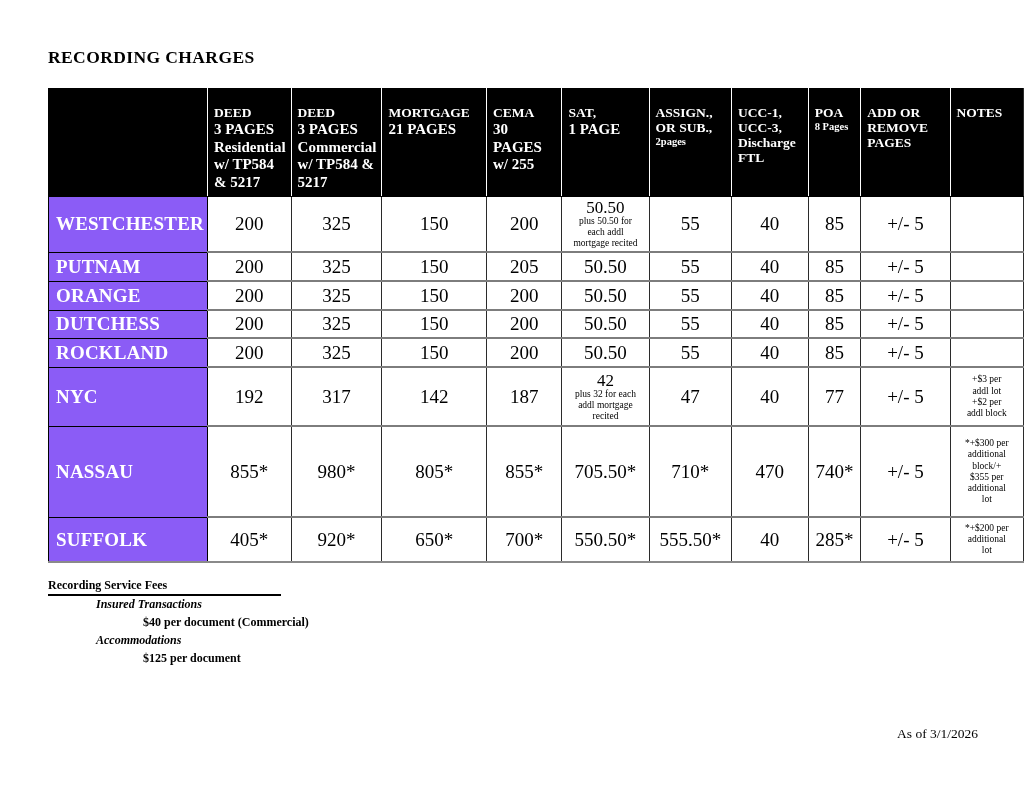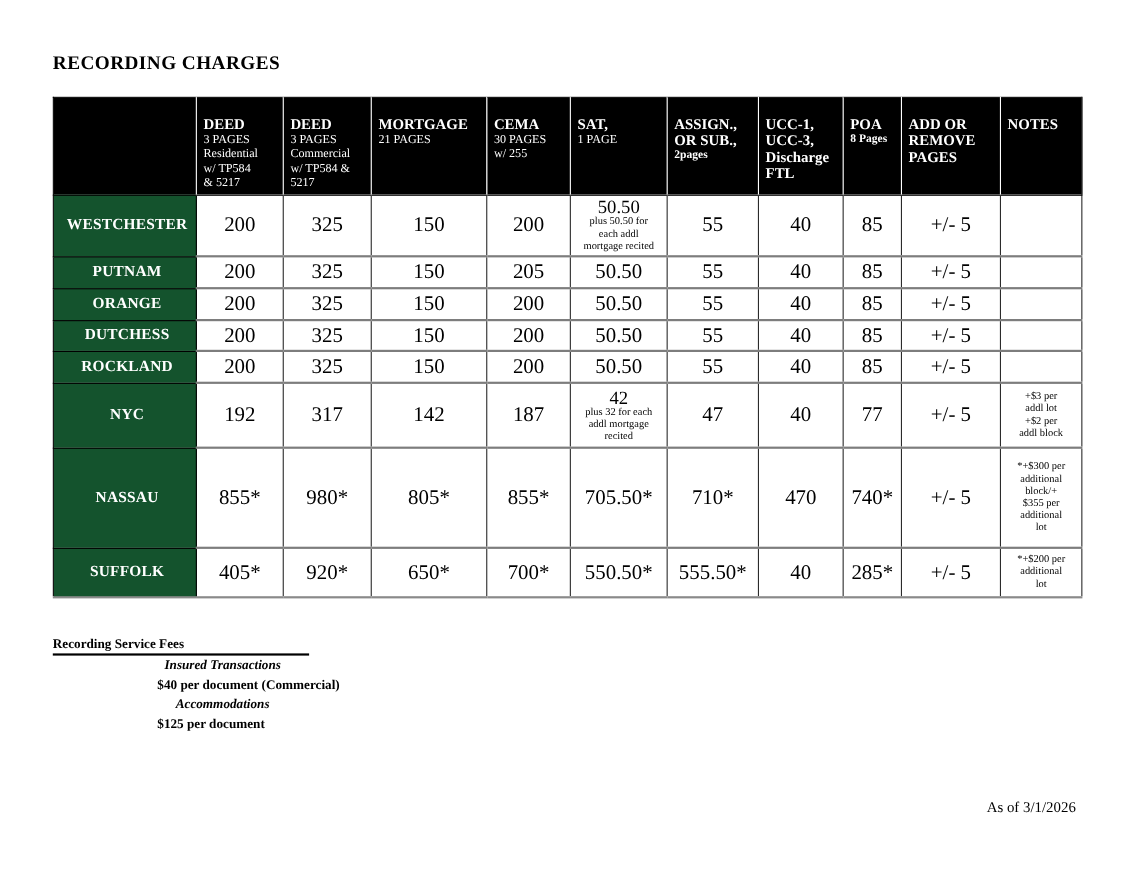--- a/index.html
+++ b/index.html
@@ -14,26 +14,26 @@
   thead th{
     background:#000;color:#fff;text-align:left;vertical-align:top;
     padding:5px 5px 4px 6px;
     border-left:1px solid #fff;border-right:1px solid #fff;
     border-top:1px solid #000;border-bottom:1px solid #000;
   }
   thead th:first-child{border-left:1px solid #000;}
   thead th:last-child{border-right:1px solid #2b2b2b;}
   thead tr{height:82px;}
   .h-main{font-size:13.5px;font-weight:bold;line-height:1.12;white-space:pre-line;margin-top:11px;}
-  .h-sub{font-size:11px;font-weight:normal;line-height:1.18;white-space:pre-line;margin-top:1px;}
+  .h-sub{font-size:15px;font-weight:bold;line-height:1.18;white-space:pre-line;margin-top:1px;}
   .h-sub.bold{font-weight:bold;font-size:10.5px;}
 
   tbody th.county{
-    background:#14532d;color:#fff;text-align:center;vertical-align:middle;
-    padding:2px 3px 2px 7px;font-size:14px;font-weight:bold;letter-spacing:.2px;
+    background:#8b5cf6;color:#fff;text-align:left;vertical-align:middle;
+    padding:2px 3px 2px 7px;font-size:19px;font-weight:bold;letter-spacing:.2px;
     border:1px solid #000;
   }
   tbody td{
     border-left:1px solid #2b2b2b;border-right:1px solid #2b2b2b;
     border-top:2px solid #7d7d7d;border-bottom:2px solid #7d7d7d;
     text-align:center;vertical-align:middle;line-height:1.05;padding:0 2px;
     background:#fff;
   }
   tbody tr:first-child td{border-top:1px solid #000;}
   tbody tr:last-child td,
@@ -48,21 +48,21 @@
   tbody tr:nth-child(7){height:91px;}
   tbody tr:nth-child(8){height:45px;}
 
   .val{font-size:19px;}
   td.has-note .val{font-size:17px;line-height:1.0;}
   .cell-note{font-size:9.5px;line-height:1.18;white-space:pre-line;padding:0 1px;}
 
   .fees{position:absolute;left:48px;top:578px;font-size:12px;}
   .fees-heading{height:19px;}
   .fees-heading span{display:inline-block;width:233px;font-weight:bold;border-bottom:2px solid #000;padding-bottom:1px;}
-  .fees .sub-label{margin-left:48px;font-weight:bold;font-style:italic;height:18px;text-align:center;}
+  .fees .sub-label{margin-left:48px;font-weight:bold;font-style:italic;height:18px;}
   .fees .fee-line{margin-left:95px;font-weight:bold;height:18px;}
 
   .as-of{position:absolute;top:726px;right:46px;font-size:13.5px;}
 </style>
 </head>
 <body>
 
 <div class="page">
 
   <h1 class="title">RECORDING CHARGES</h1>

